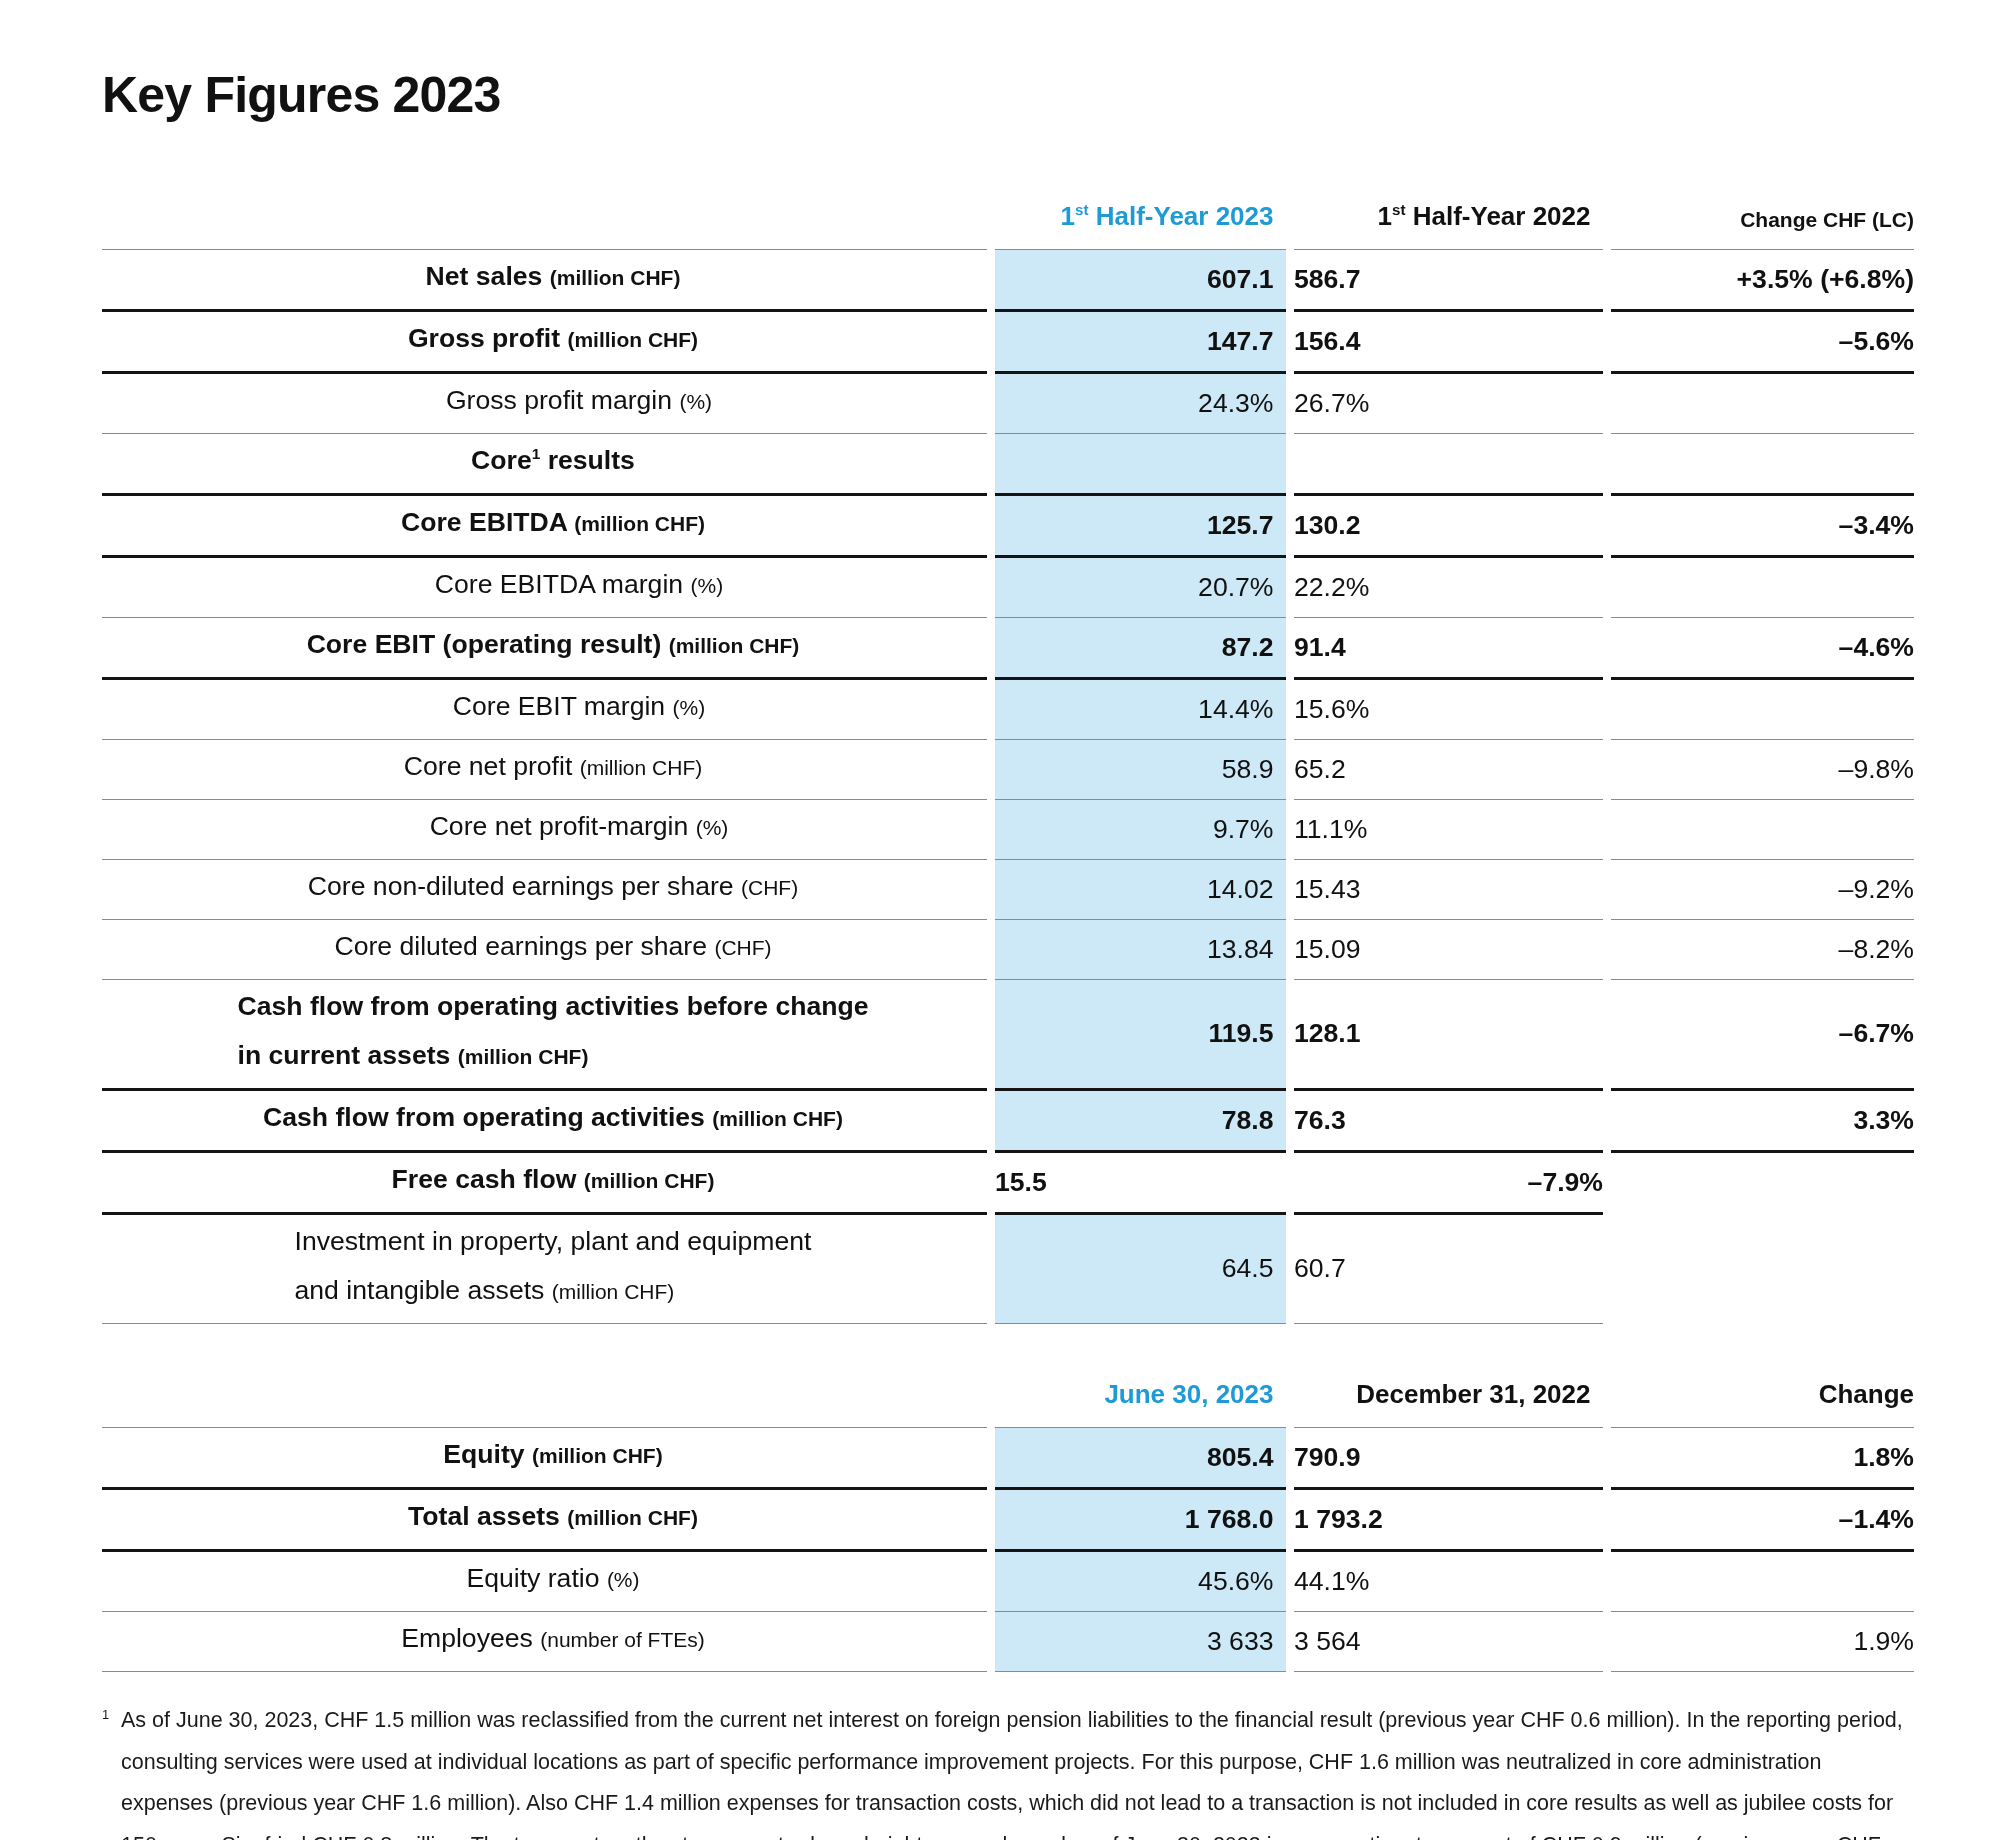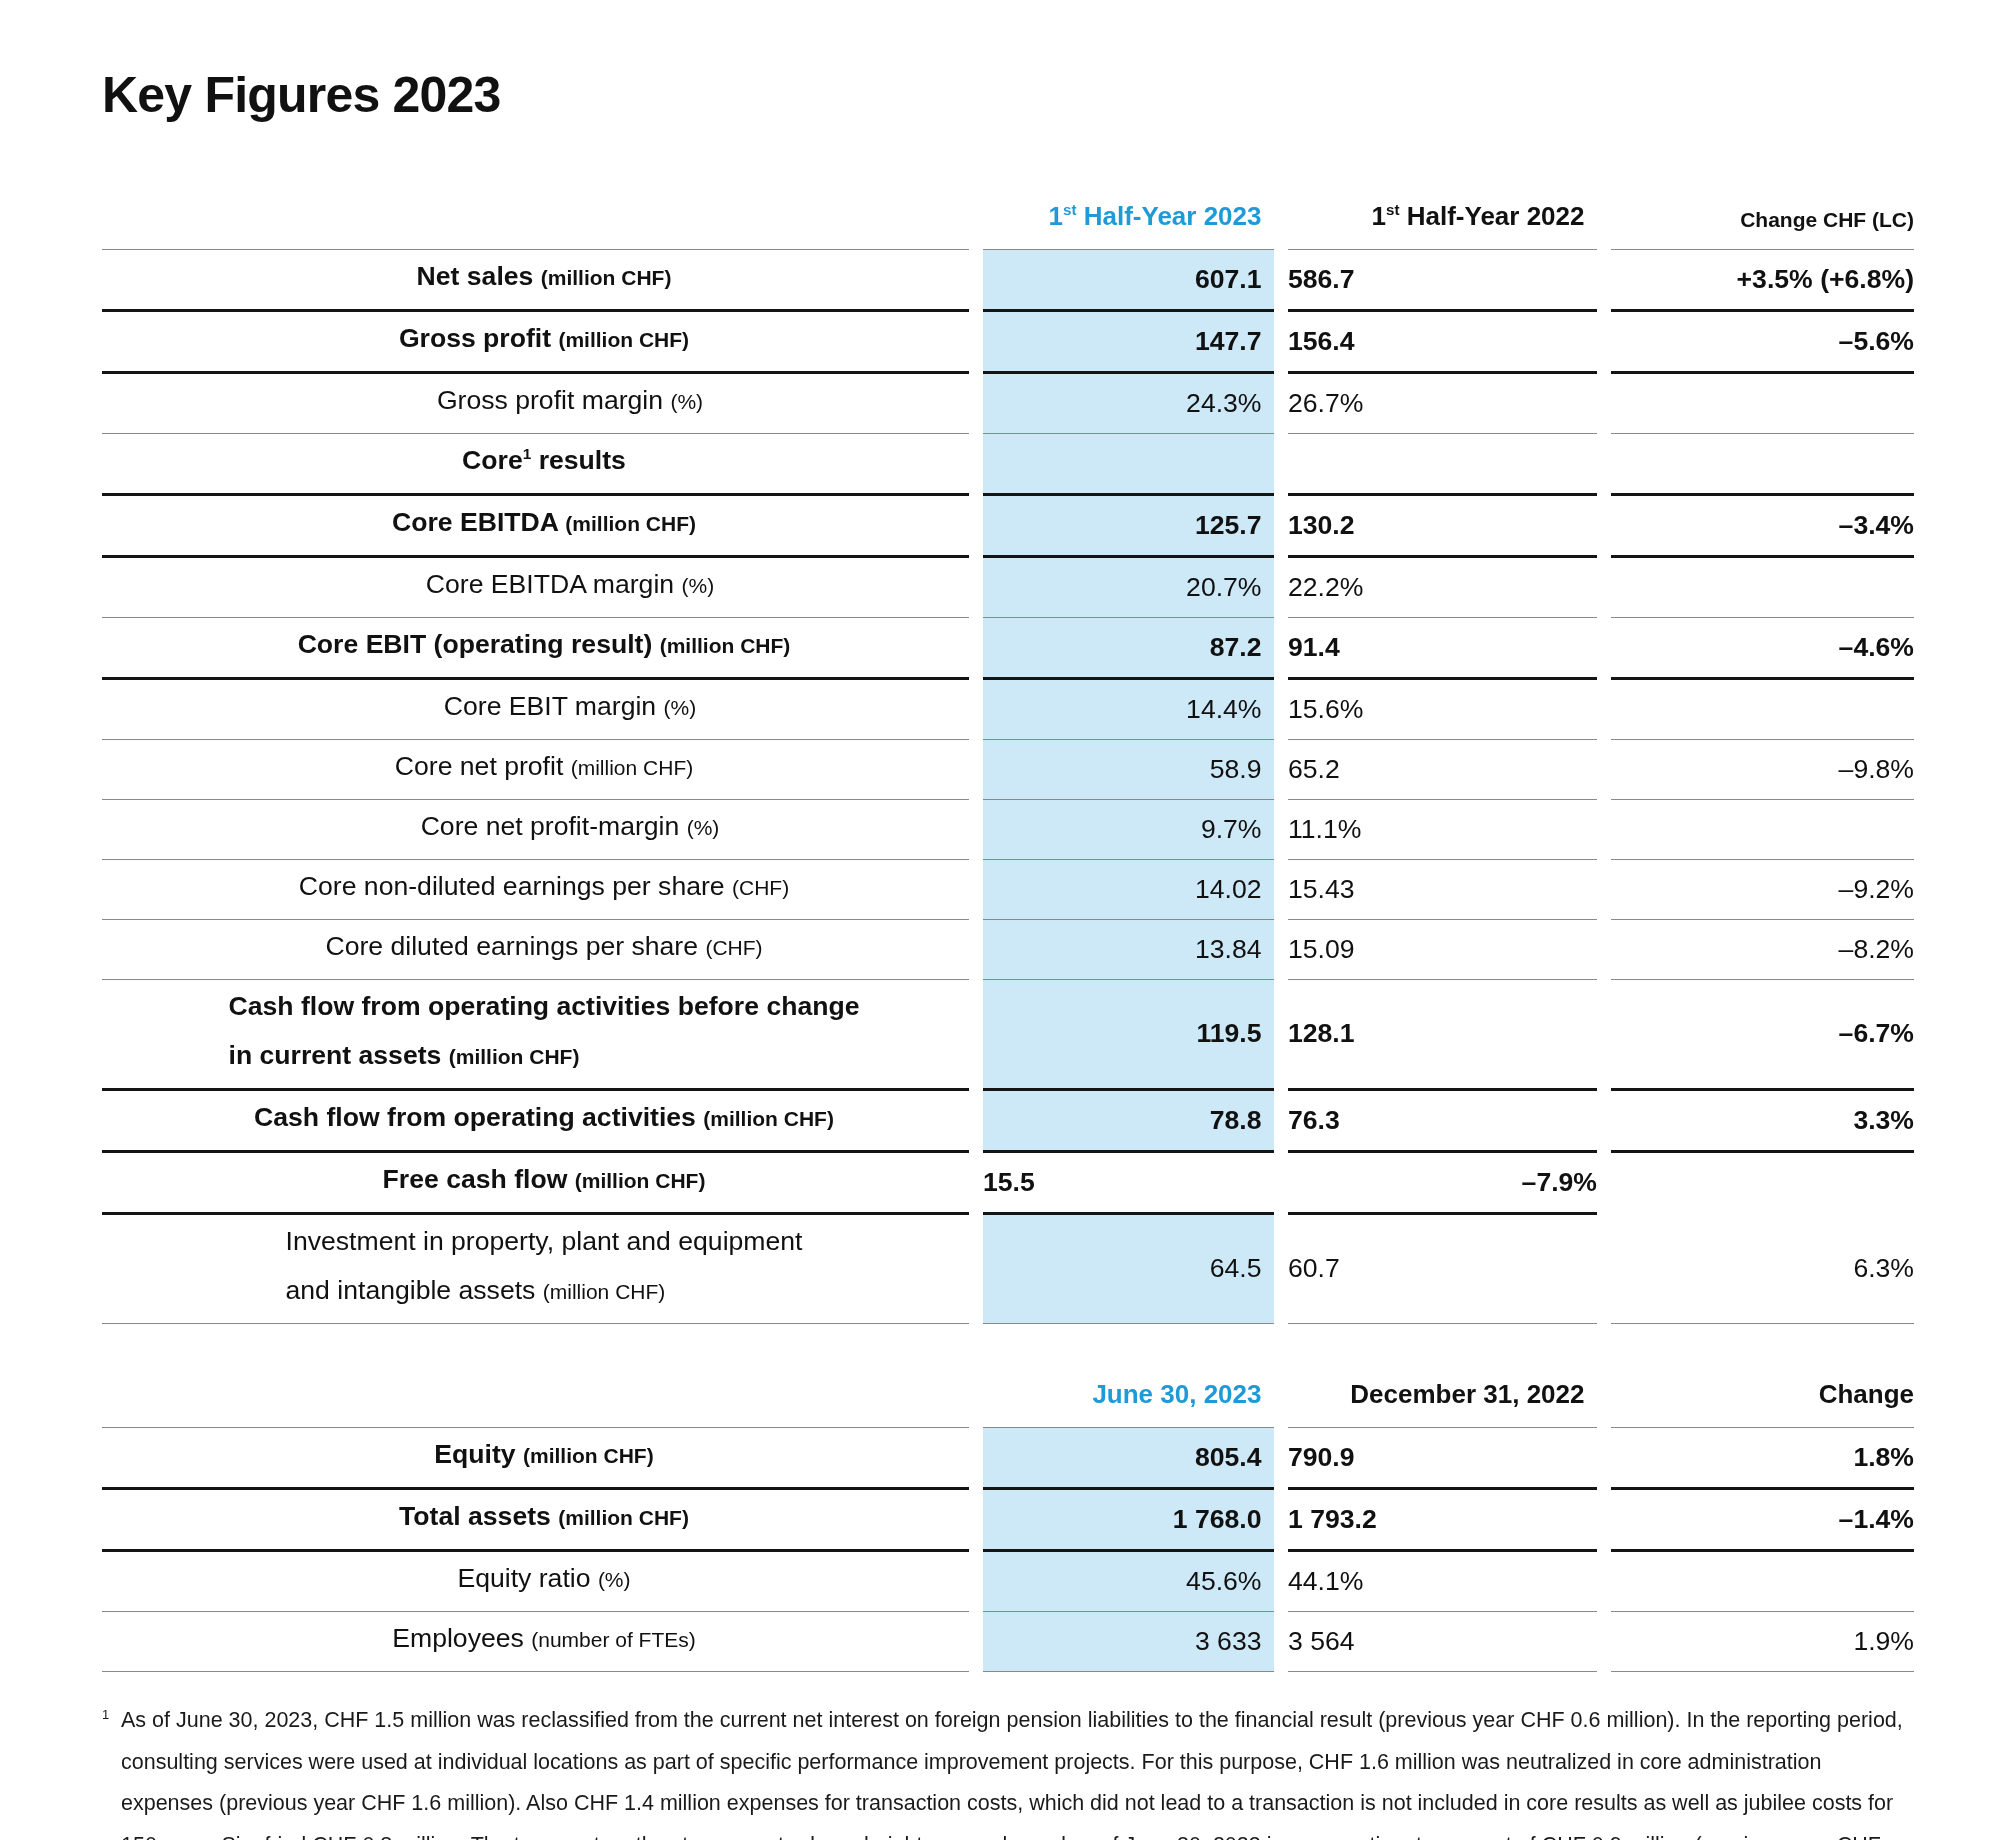--- a/index.html
+++ b/index.html
@@ -16,21 +16,21 @@
     font-size: 50px;
     font-weight: 700;
     letter-spacing: -0.8px;
     margin: 0;
     color: #111111;
   }
   
   .hdr-row, .t-row {
     display: grid;
     grid-template-columns: 1fr 291px 309px 303px;
-    column-gap: 14px;
+    column-gap: 8px;
   }
   .hdr-row { margin-top: 77px; }
   .hdr-row.second { margin-top: 55px; }
   .hdr-cell {
     display: flex;
     align-items: flex-end;
     justify-content: flex-end;
     padding-bottom: 17px;
     font-size: 26px;
     font-weight: 700;
@@ -325,23 +325,20 @@
 <div class="t-row tall">
   <div class="lab">
       <span><span>Investment in property, plant and equipment</span><br><span>and intangible assets</span> <span class="unit">(million CHF)</span></span>
     </div>
   <div class="c1">
       <span>64.5</span>
     </div>
   <div class="c2">
       <span>60.7</span>
     </div>
-  <div class="c3">
-      <span>6.3%</span>
-    </div>
 </div>
 
 <div class="hdr-row second">
   <div class="hdr-cell"></div>
   <div class="hdr-cell accent pad">
       <span>June 30, 2023</span>
     </div>
   <div class="hdr-cell pad">
       <span>December 31, 2022</span>
     </div>

